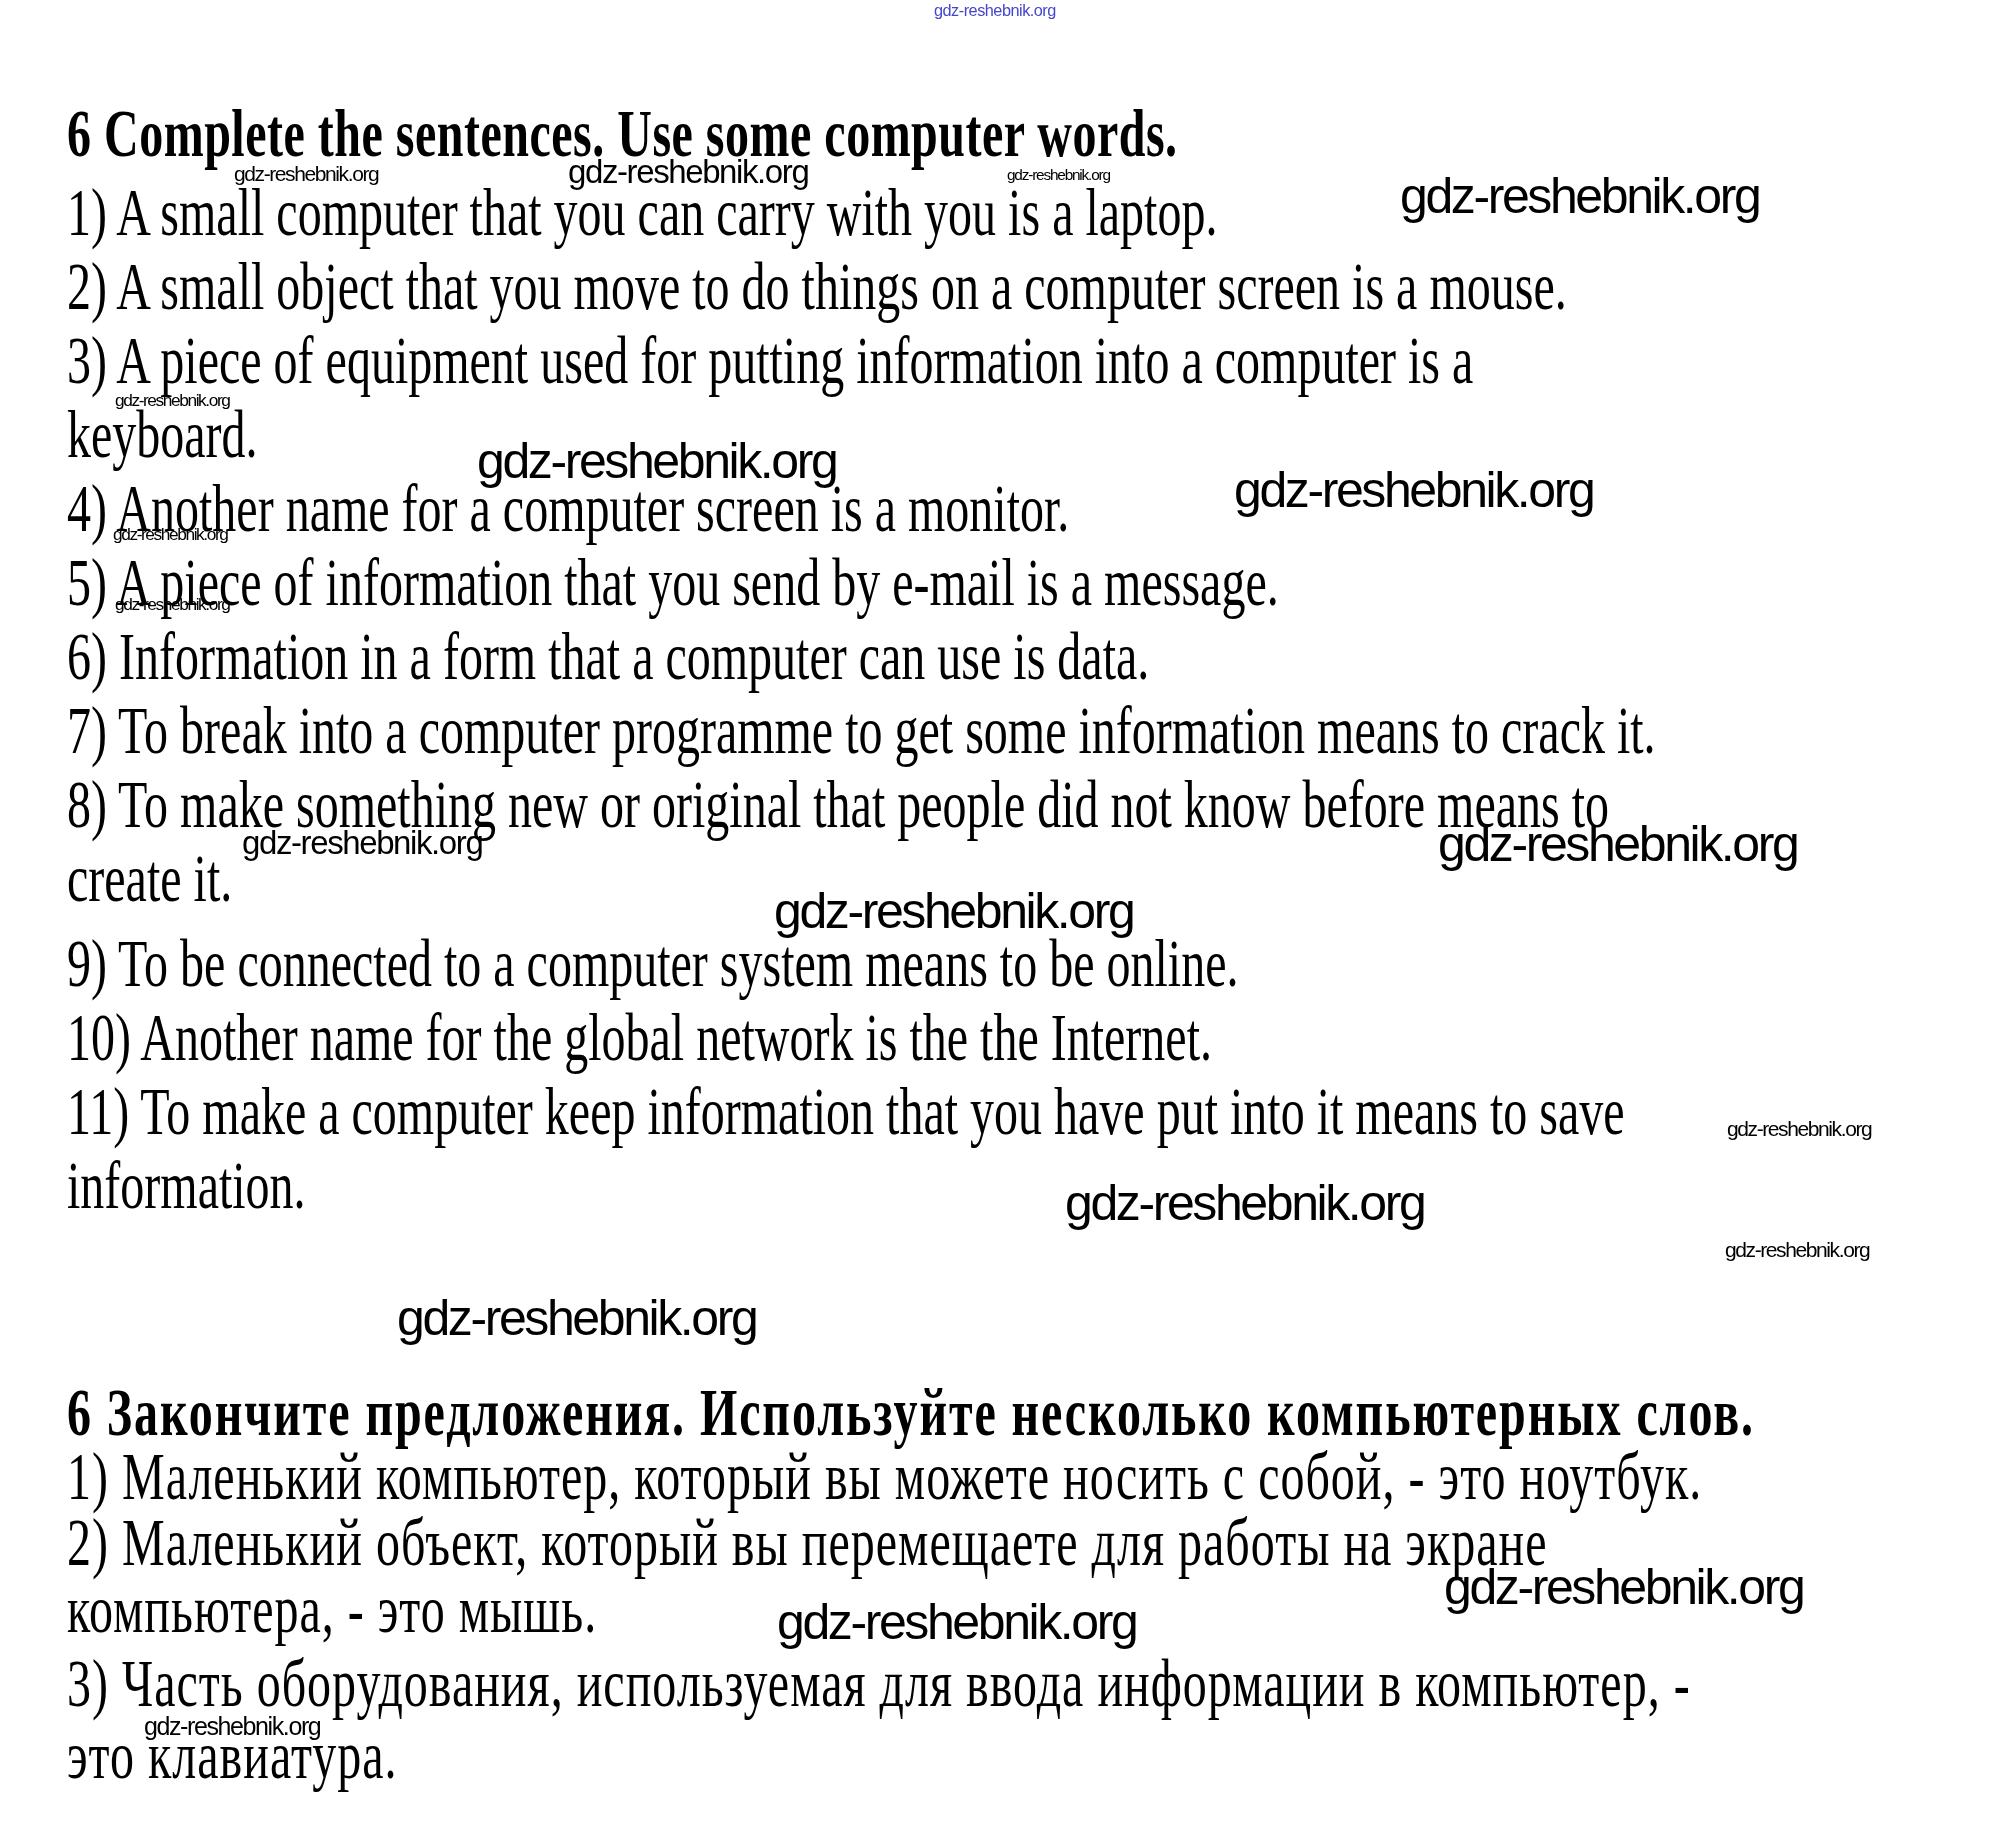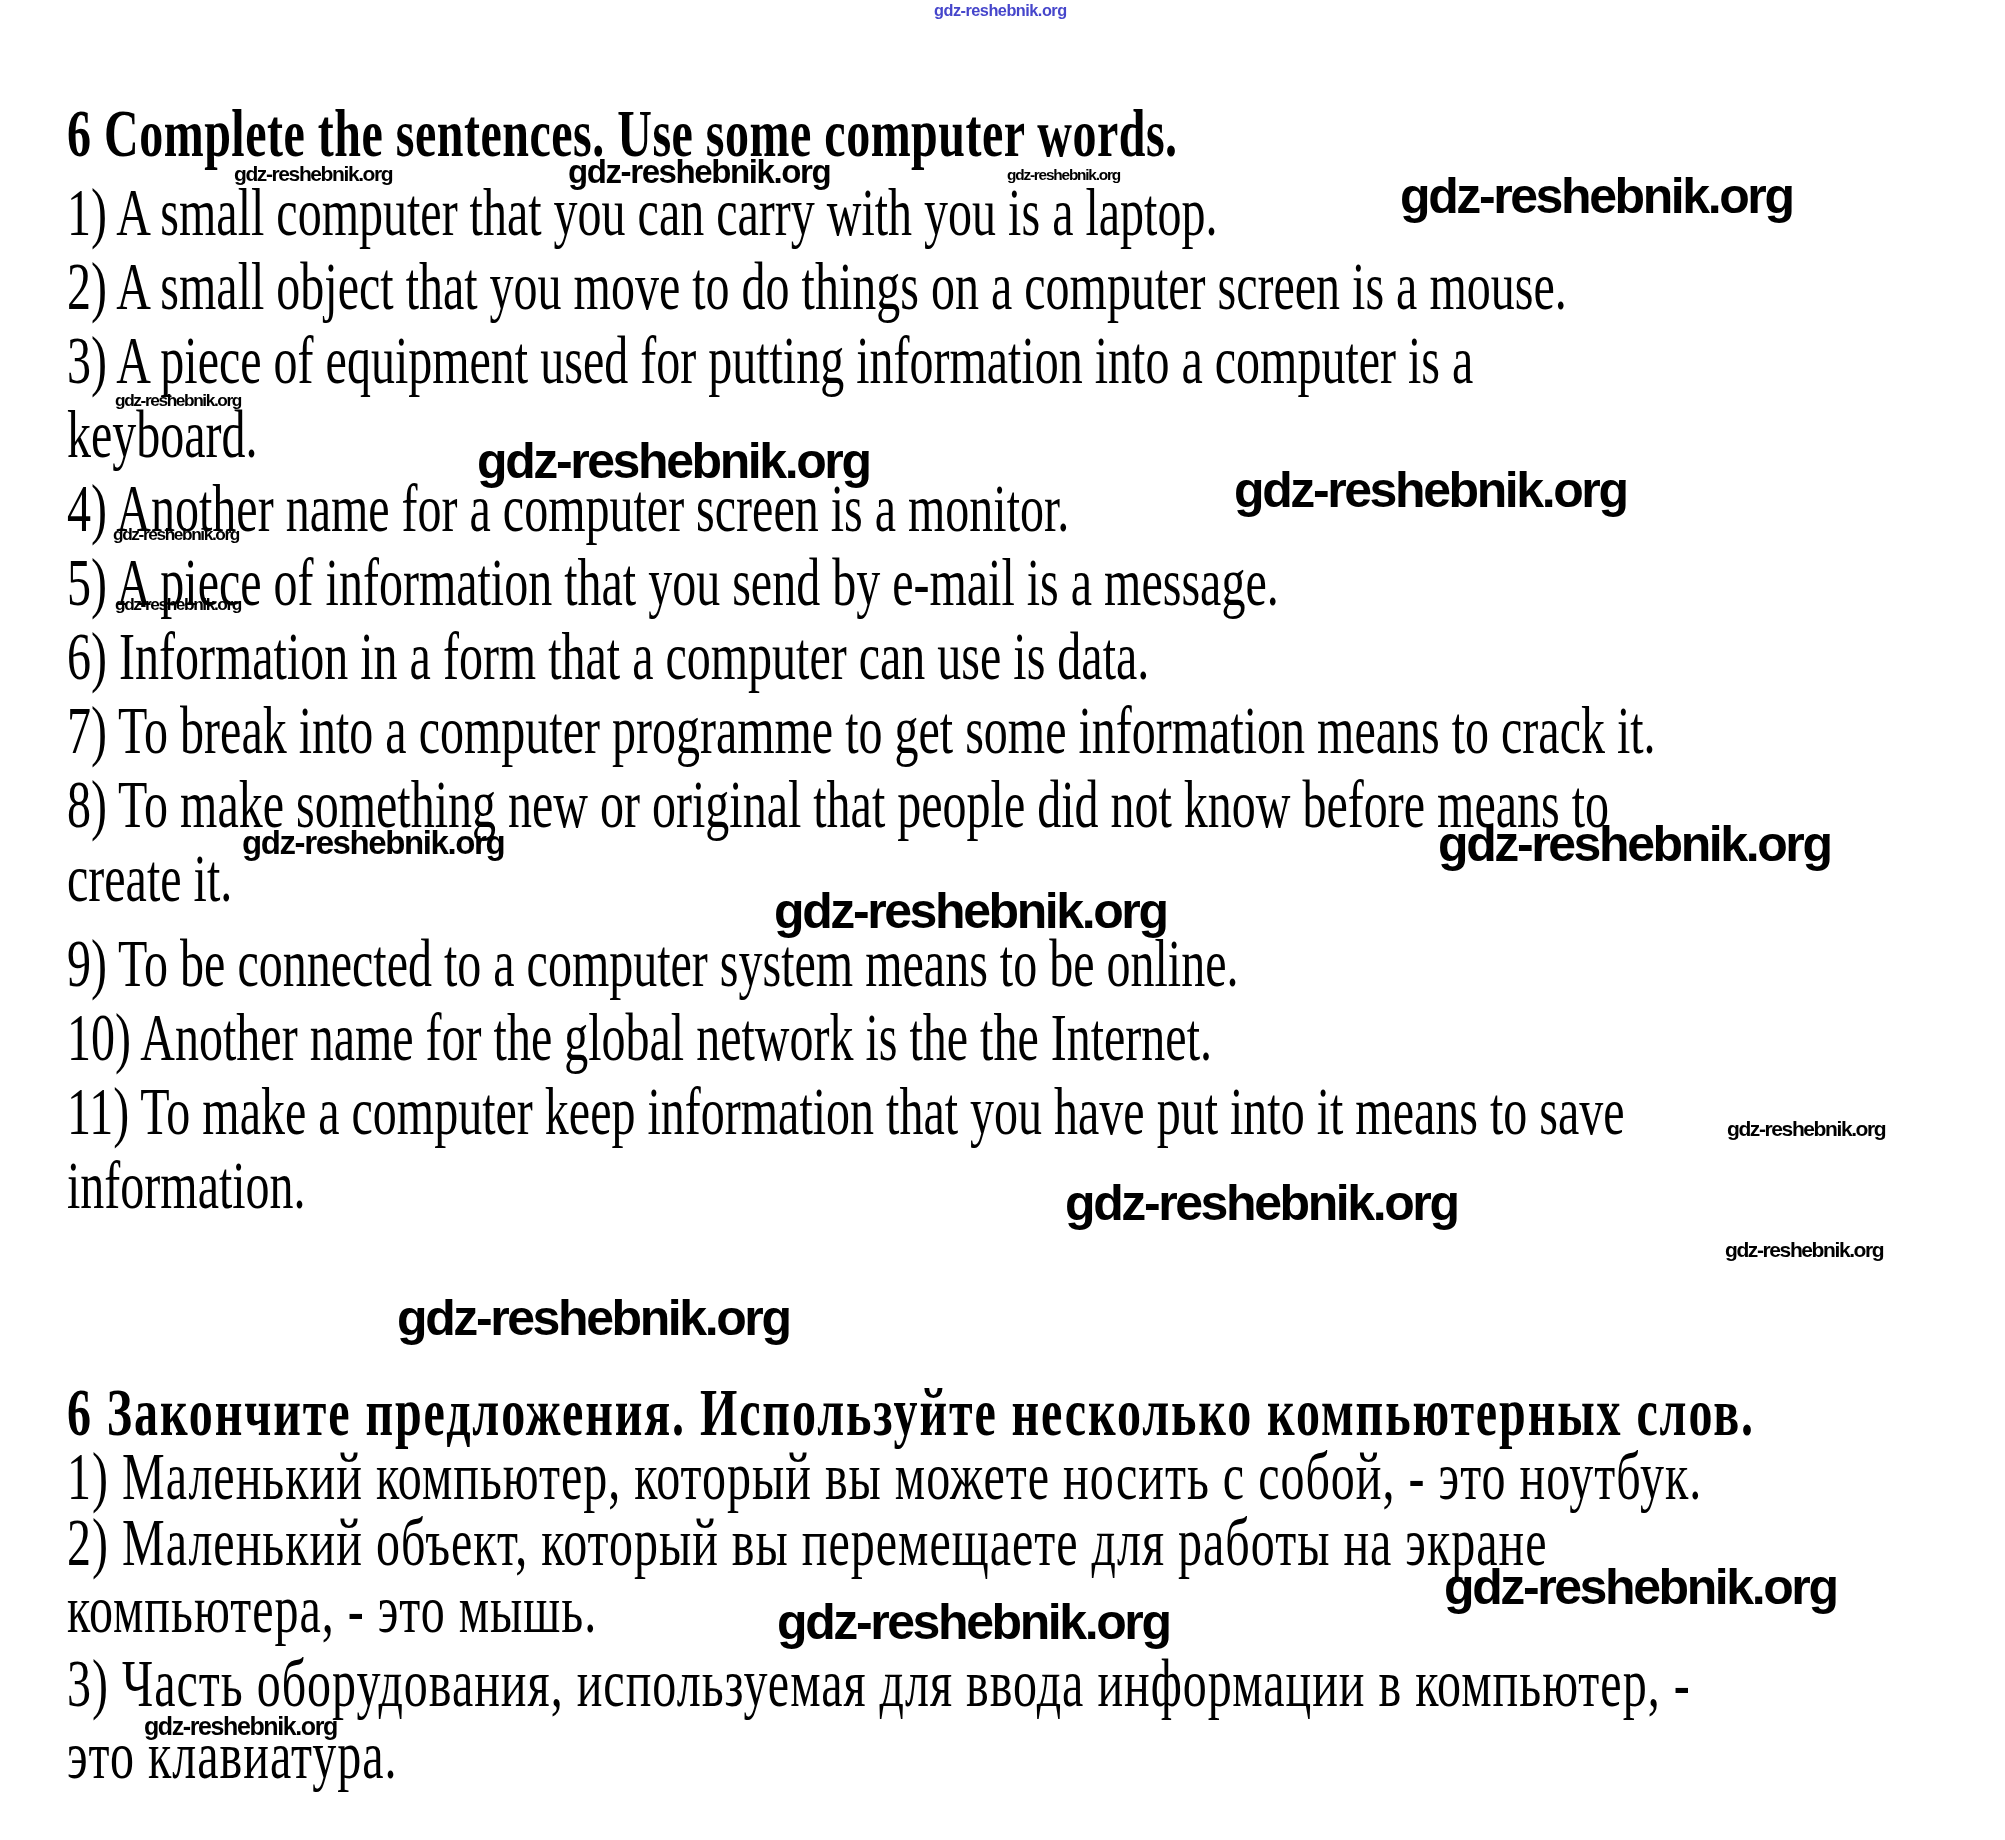--- a/index.html
+++ b/index.html
@@ -22,21 +22,21 @@
     transform-origin: 0 0;
     letter-spacing: 0;
   }
   .tl.bold { font-weight: bold; letter-spacing: 0.5px; }
   .tl.bold.ru { letter-spacing: 1.9px; }
   .tl.ru { letter-spacing: 1px; }
   
   .wm {
     position: absolute;
     font-family: "Liberation Sans", "DejaVu Sans", sans-serif;
-    font-weight: bold;
+    font-weight: normal;
     color: #000000;
     white-space: nowrap;
     line-height: 1.1;
   }
   .wm-big    { font-size: 50px; letter-spacing: -2.4px; }
   .wm-med    { font-size: 33px; letter-spacing: -1.4px; }
   .wm-small  { font-size: 21px; letter-spacing: -1.4px; }
   .wm-small2 { font-size: 25px; letter-spacing: -1.4px; }
   .wm-mini   { font-size: 17.3px; letter-spacing: -1.4px; }
   .wm-tiny   { font-size: 15.4px; letter-spacing: -1.2px; }

